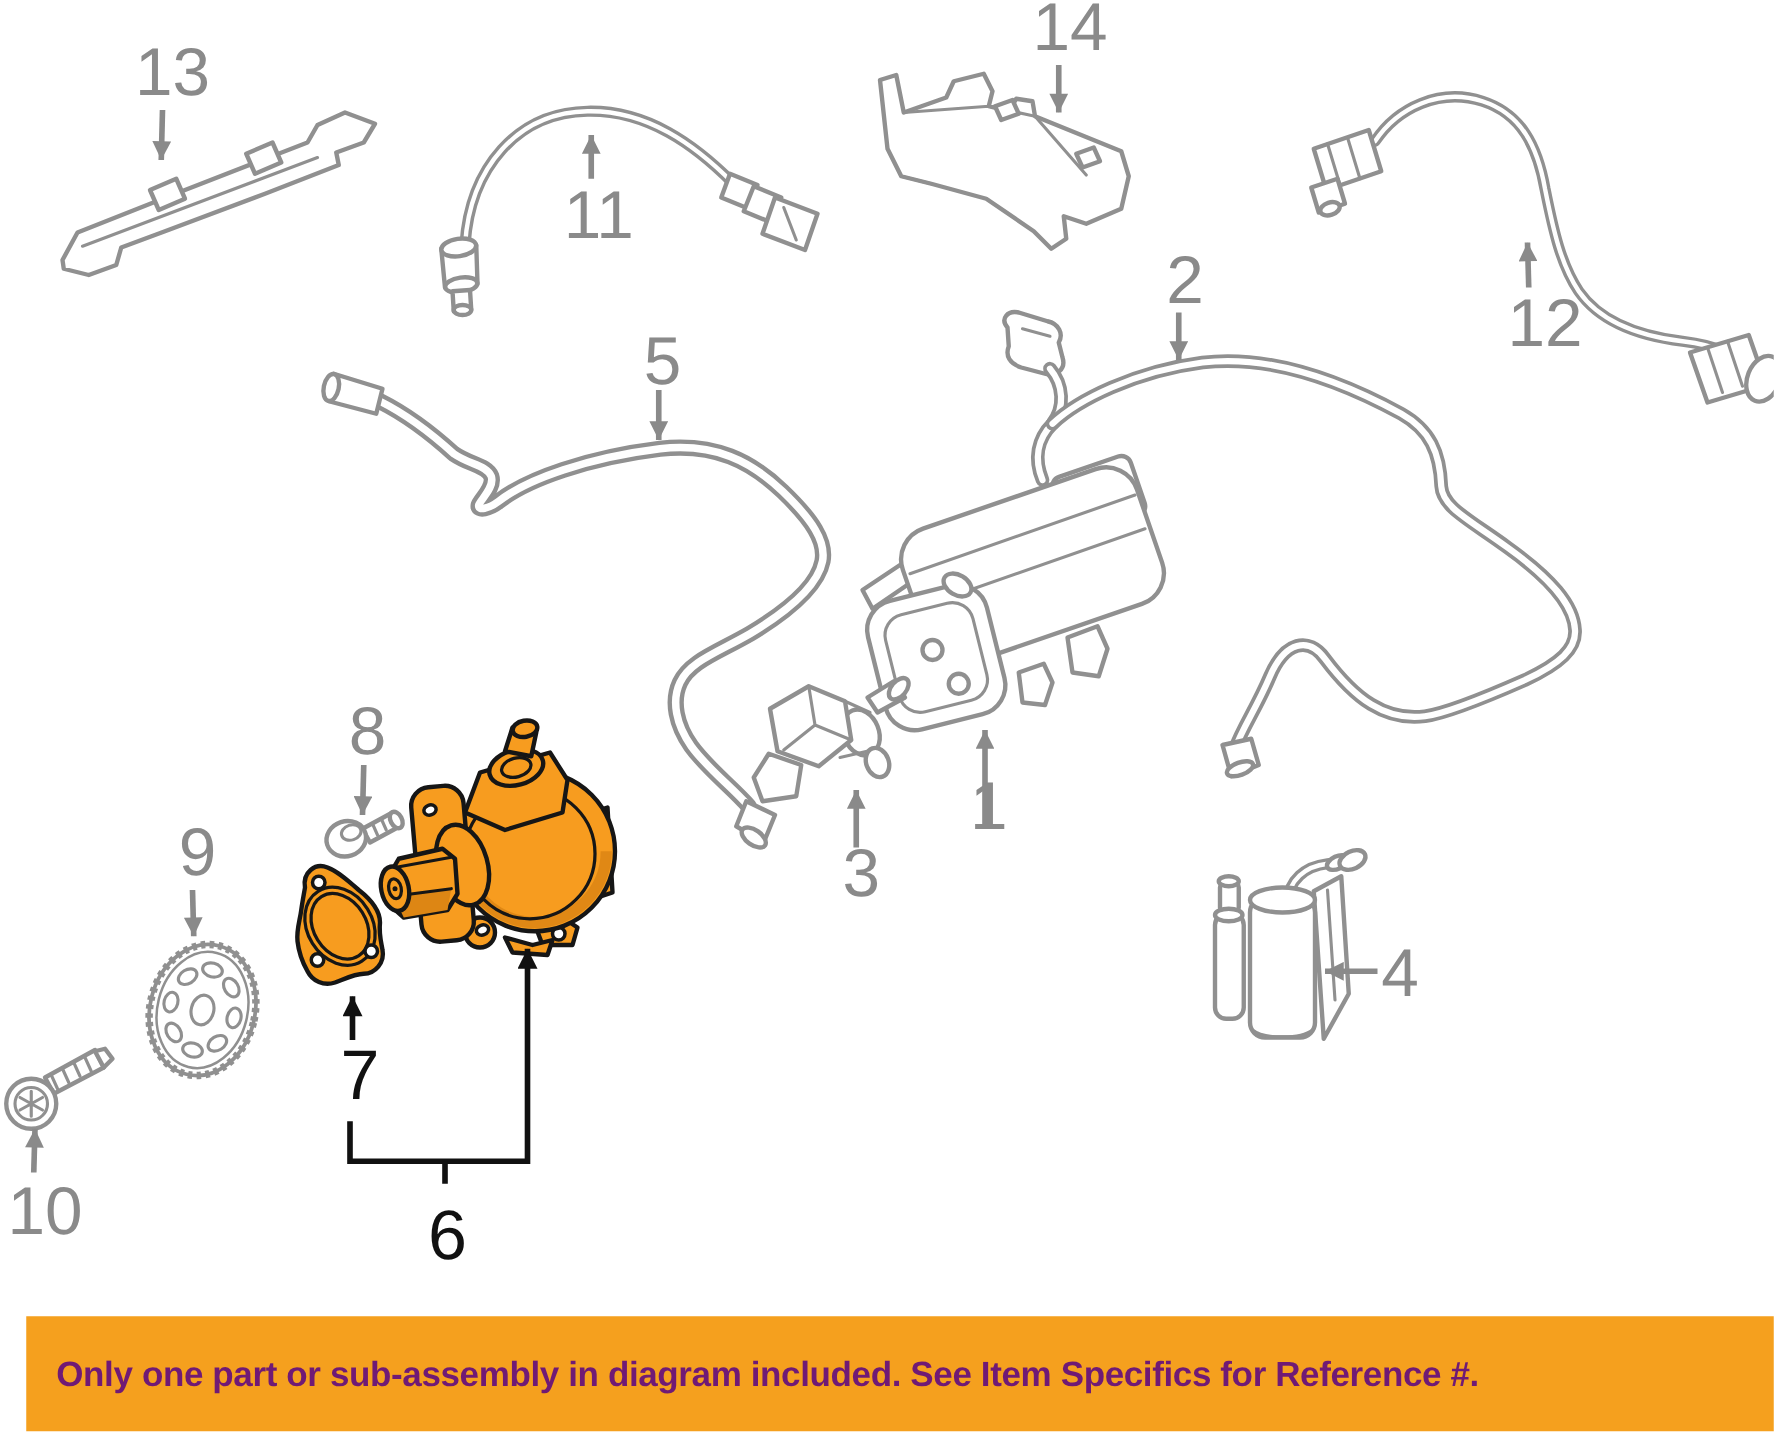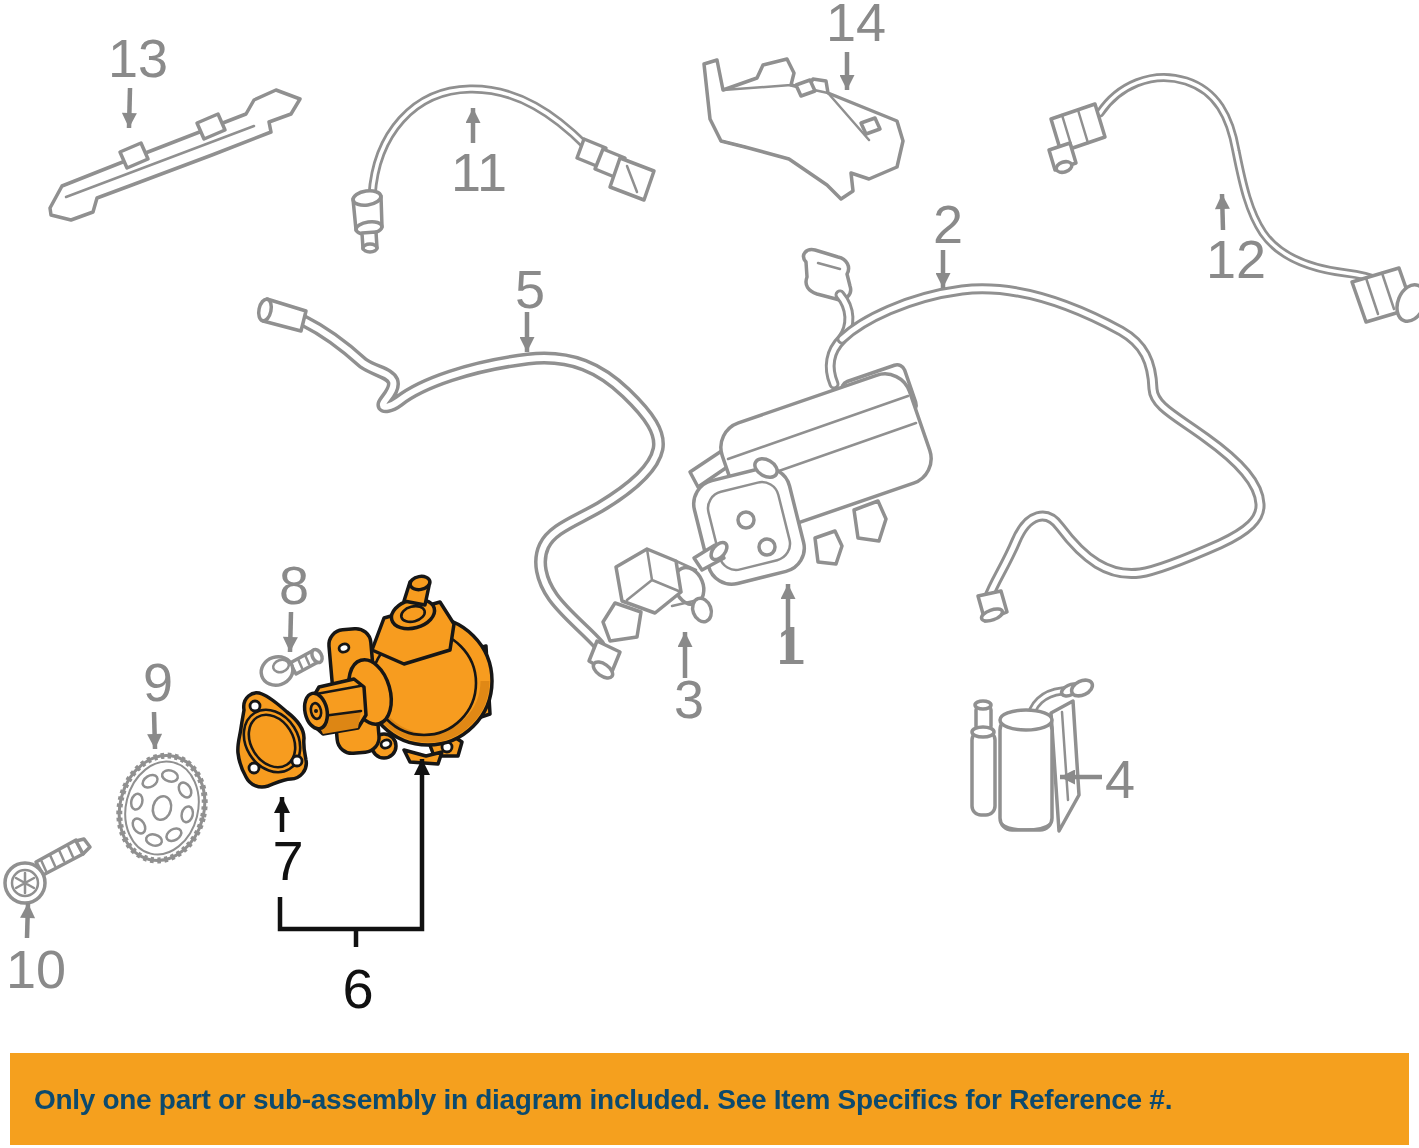--- a/index.html
+++ b/index.html
@@ -260,15 +260,15 @@
       <text class="lblG" x="138" y="58" text-anchor="middle" dominant-baseline="central">13</text>
     </g>
     <g>
       <line class="arrG" x1="847" y1="52" x2="847" y2="90" marker-end="url(#arrGh)"></line>
       <text class="lblG" x="856" y="22" text-anchor="middle" dominant-baseline="central">14</text>
     </g>
   </g>
 </svg>
 </div>
 
-<div class="banner" style="background: rgb(245, 160, 30); color: #0c4a6e;">
+<div class="banner" style="background: rgb(245, 160, 30); color: #701a75; margin-left: 11px;">
   <div>Only one part or sub-assembly in diagram included. See Item Specifics for Reference #.</div>
 </div>
 
 </body></html>

